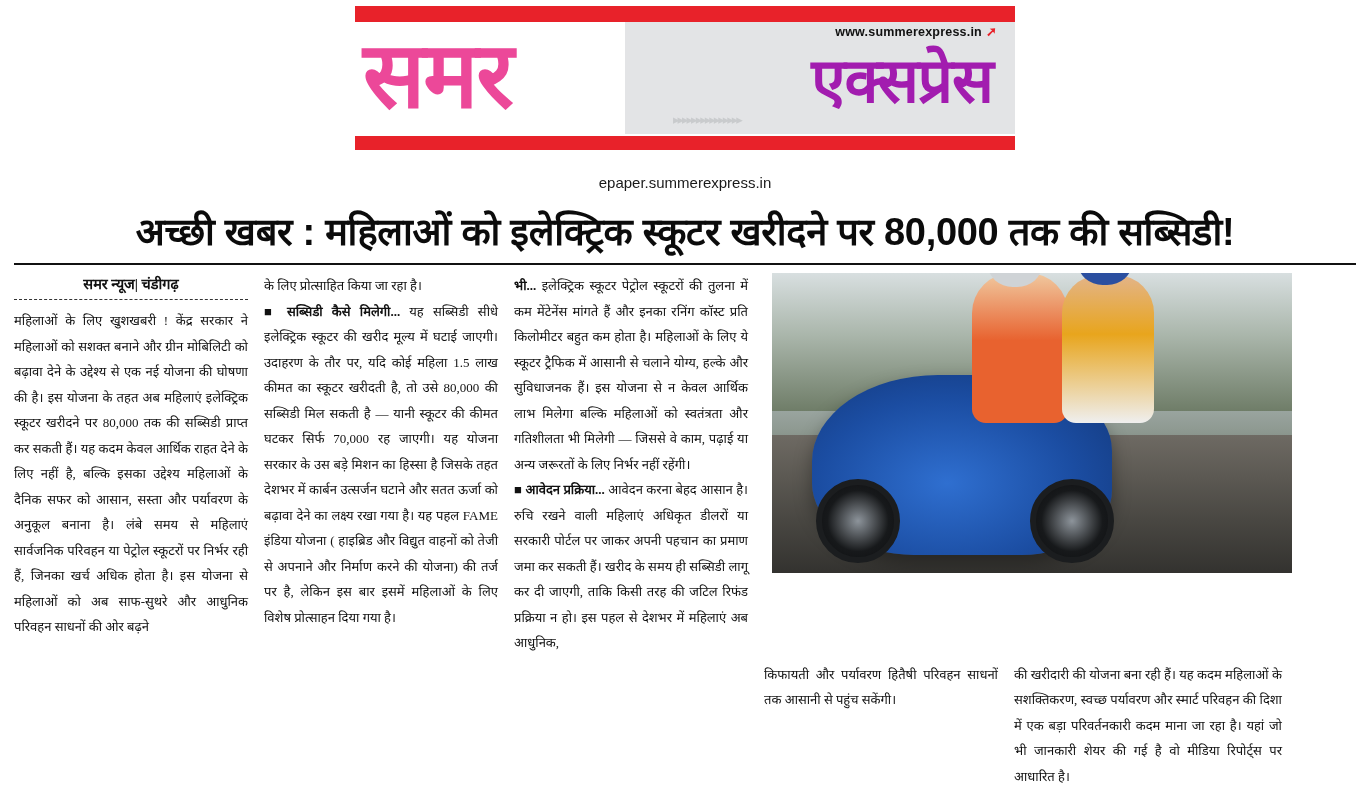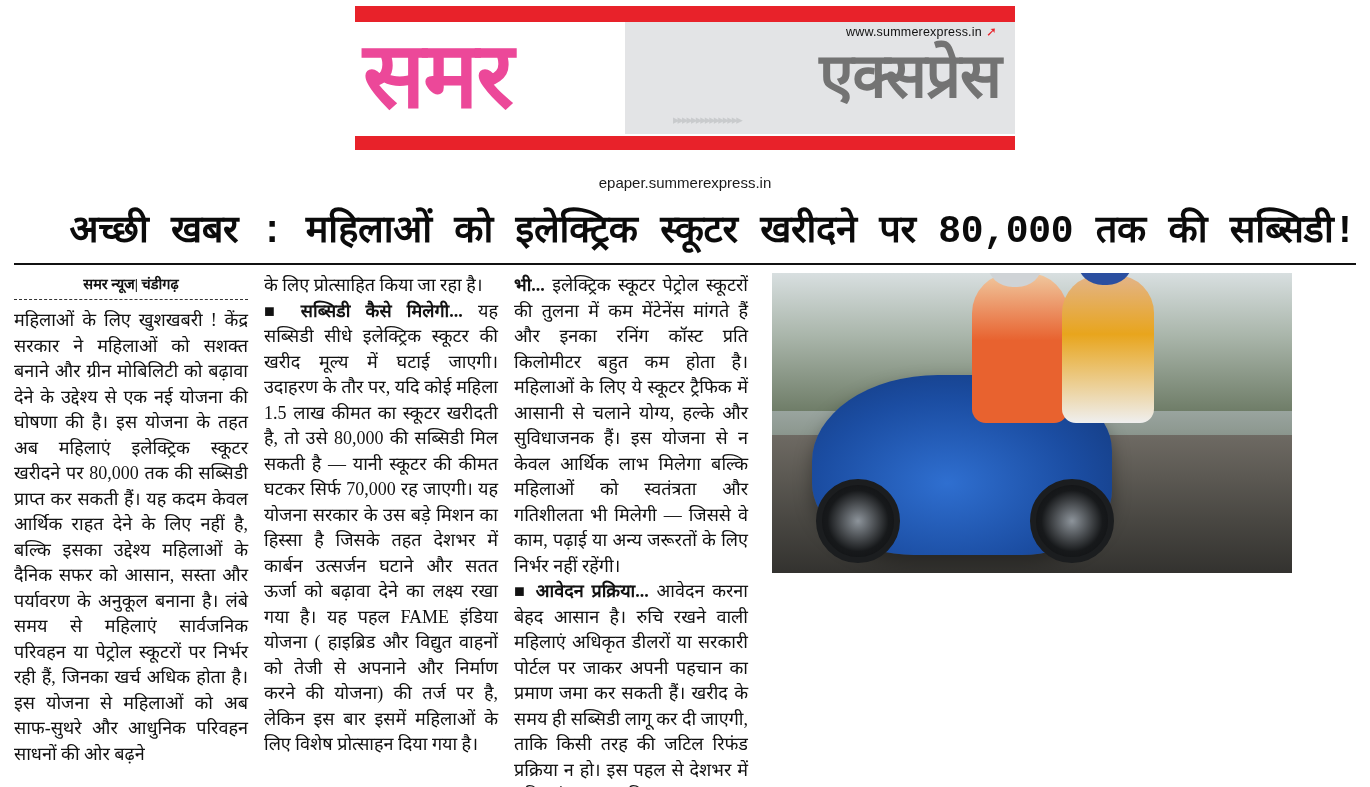--- a/index.html
+++ b/index.html
@@ -11,63 +11,63 @@
     overflow: hidden;
   }
   .page { position: relative; width: 1370px; height: 787px; background:#fff; }
 
   
   .masthead { width: 1370px; padding-top: 6px; display:flex; flex-direction:column; align-items:center; }
   .mast-inner { width: 660px; position: relative; }
   .mast-topbar { height: 16px; background:#e8222a; width:100%; }
   .mast-body { position: relative; height: 112px; width: 100%; background: #fff; }
   .mast-grey { position:absolute; right:0; top:0; width: 390px; height: 112px; background:#e3e4e6; }
-  .mast-url { position:absolute; right: 18px; top: 2px; font-family:"Liberation Sans", sans-serif; font-weight:normal; font-size: 12.5px; color:#111; letter-spacing:0.2px; }
+  .mast-url { position:absolute; right: 18px; top: 2px; font-family:"Liberation Sans", sans-serif; font-weight:bold; font-size: 12.5px; color:#111; letter-spacing:0.2px; }
   .mast-url .arrow { color:#e8222a; font-size: 13px; margin-left:4px; }
   .mast-hindi-red {
     position:absolute; left: 8px; top: 4px;
     font-family:"Liberation Serif", serif;
     font-weight: bold; font-size: 92px; line-height: 100px;
     color:#ec4899; letter-spacing: -2px; white-space: nowrap;
   }
   .mast-hindi-blue {
-    position:absolute; right: 14px; top: 24px;
-    font-family:Liberation Mono, monospace;
+    position:absolute; right: 22px; top: 24px;
+    font-family:Liberation Serif, serif;
     font-weight: bold; font-size: 62px; line-height: 70px;
-    color:#737373; letter-spacing: -1px; white-space: nowrap;
+    color:#a21caf; letter-spacing: -1px; white-space: nowrap;
   }
   .mast-chevrons { position:absolute; left: 318px; bottom: 6px; font-size: 13px; color:#c9cbcd; letter-spacing:-2px; }
   .mast-botbar { height: 14px; background:#e8222a; width:100%; margin-top: 2px; }
 
   
   .epaper-info { text-align:center; margin-top: 22px; font-family:"Liberation Sans", sans-serif; font-size: 15px; color:#1a1a1a; line-height: 21px; }
 
   
   .headline-wrap { margin: 16px 14px 0 14px; border-bottom: 2.5px solid #111; padding-bottom: 8px; }
   .headline {
-    font-family: Liberation Mono, monospace;
+    font-family: Liberation Sans, sans-serif;
     font-weight: bold;
     font-size: 38px;
     line-height: 46px;
     color: #0b0b0b;
-    text-align: right;
+    text-align: center;
     letter-spacing: -0.3px;
     white-space: nowrap;
   }
 
   
   .cols { display: flex; margin: 8px 14px 0 14px; gap: 0; }
   .col { width: 250px; padding-right: 16px; }
   .col.c4 { width: 268px; padding-right: 0; }
   .byline { text-align:center; font-family:"Liberation Serif", serif; font-weight:bold; font-size: 14.5px; color:#111; }
   .dashrule { border-top: 1.5px dashed #333; margin: 6px 0 8px 0; height:0; }
   p.body {
     margin: 0 0 0 0;
     font-family: "Liberation Serif", serif;
-    font-size: 18px;
+    font-size: 13px;
     line-height: 25.5px;
     color: #111;
     text-align: justify;
     text-justify: inter-word;
   }
   .sub { font-weight: bold; }
   .bullet { color:#111; font-weight:bold; }
 
   
   .photo-col { width: 528px; }

